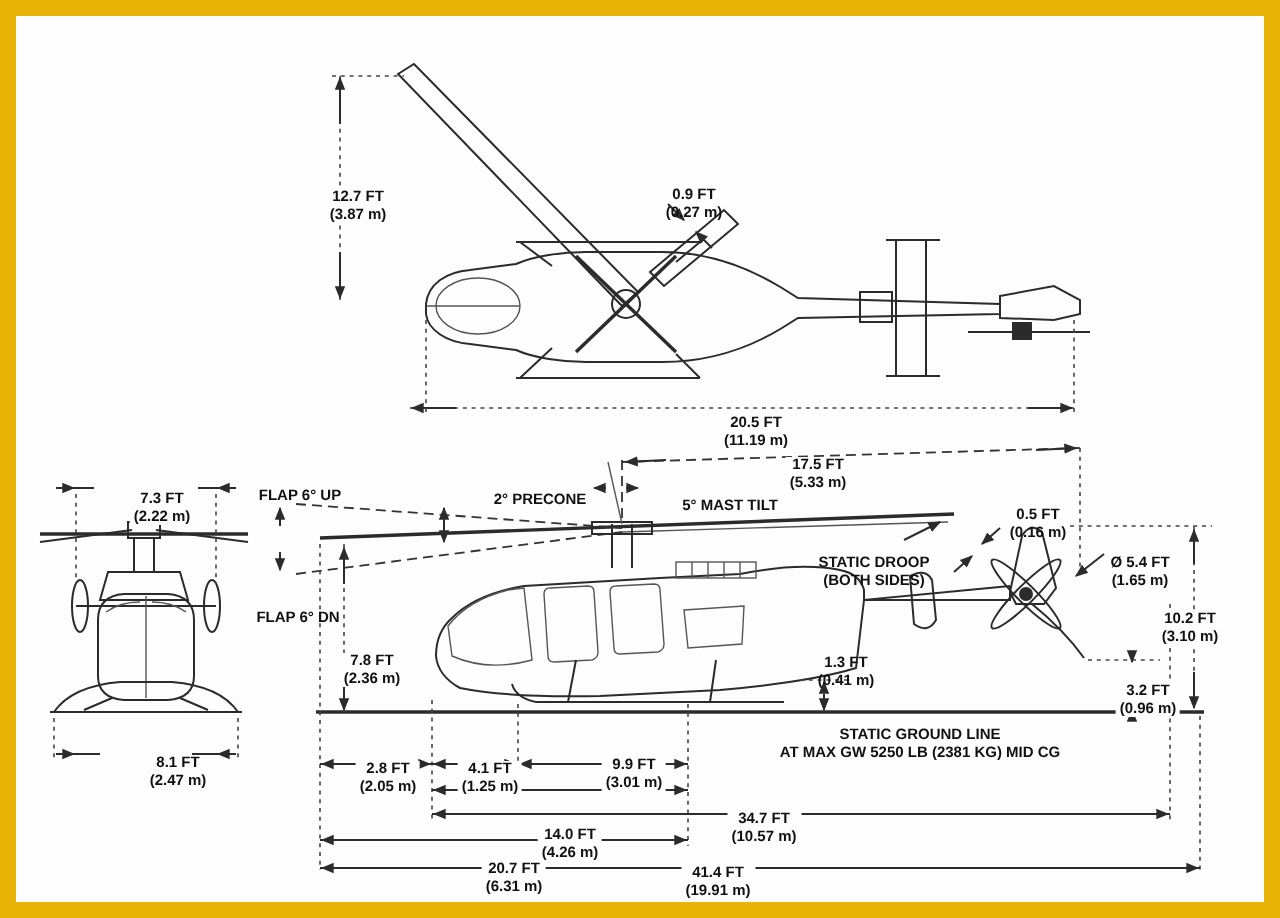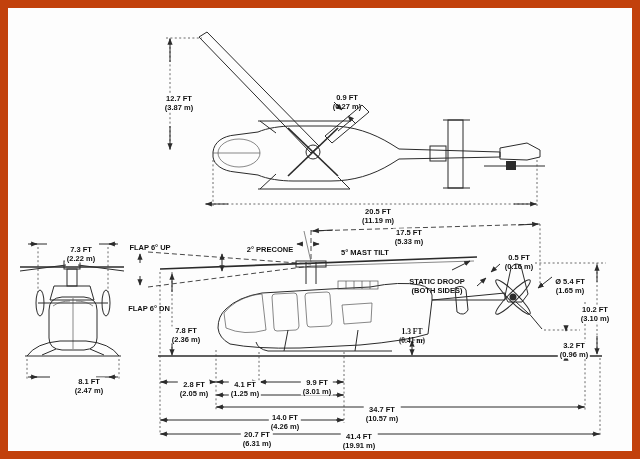--- a/index.html
+++ b/index.html
@@ -1,19 +1,19 @@
 <!DOCTYPE html>
 <html><head>
 <meta charset="utf-8">
 <style>
   html,body{margin:0;padding:0;}
   #stage{
     position:relative;width:640px;height:459px;
     background:#fdfdfd;
-    border:8px solid #c2410c;
+    border:8px solid #eab308;
     box-sizing:border-box;
     font-family:"Liberation Sans","DejaVu Sans",sans-serif;
     overflow:hidden;
   }
   svg{position:absolute;left:0;top:0;}
   .ln{stroke:#2b2b2b;fill:none;stroke-width:1;}
   .ln2{stroke:#2b2b2b;fill:none;stroke-width:1.7;}
   .thin{stroke:#555;fill:none;stroke-width:.7;}
   .dot{stroke:#444;fill:none;stroke-width:.8;stroke-dasharray:2 2.4;}
   .dsh{stroke:#333;fill:none;stroke-width:.9;stroke-dasharray:5 3;}
@@ -279,32 +279,36 @@
     <div>(0.16 m)</div>
   </div>
   <div class="dim nobg" style="left:562px;top:278px;">
     <div>Ø 5.4 FT</div>
     <div>(1.65 m)</div>
   </div>
   <div class="dim" style="left:178px;top:327px;">
     <div>7.8 FT</div>
     <div>(2.36 m)</div>
   </div>
-  <div class="dim nobg" style="left:404px;top:328px;font-family:Liberation Serif, serif;">
+  <div class="dim nobg" style="left:415px;top:328px;">
     <div>1.3 FT</div>
     <div>(0.41 m)</div>
   </div>
   <div class="dim" style="left:587px;top:306px;">
     <div>10.2 FT</div>
     <div>(3.10 m)</div>
   </div>
   <div class="dim" style="left:566px;top:342px;">
     <div>3.2 FT</div>
     <div>(0.96 m)</div>
   </div>
+  <div class="dim nobg" style="left:452px;top:364px;">
+    <div>STATIC GROUND LINE</div>
+    <div>AT MAX GW 5250 LB (2381 KG) MID CG</div>
+  </div>
 
   <div class="dim" style="left:186px;top:381px;">
     <div>2.8 FT</div>
     <div>(2.05 m)</div>
   </div>
   <div class="dim" style="left:237px;top:381px;">
     <div>4.1 FT</div>
     <div>(1.25 m)</div>
   </div>
   <div class="dim" style="left:309px;top:379px;">

